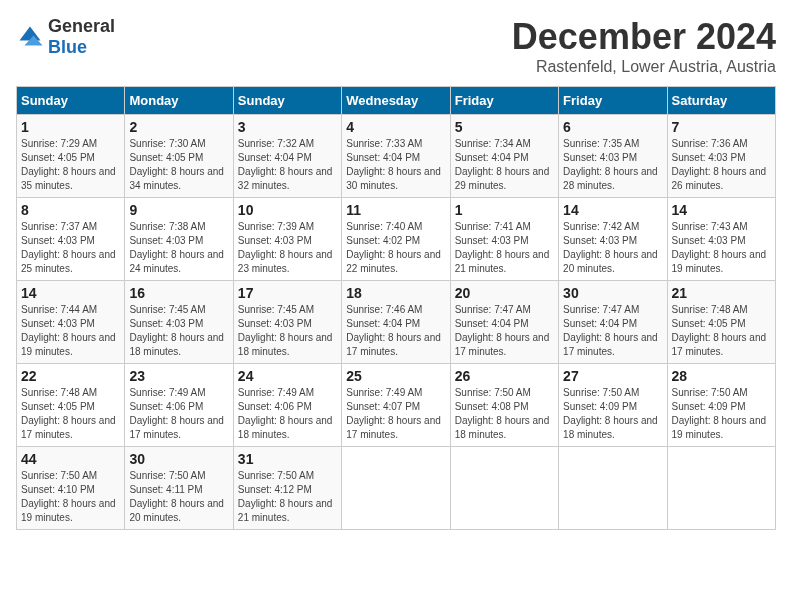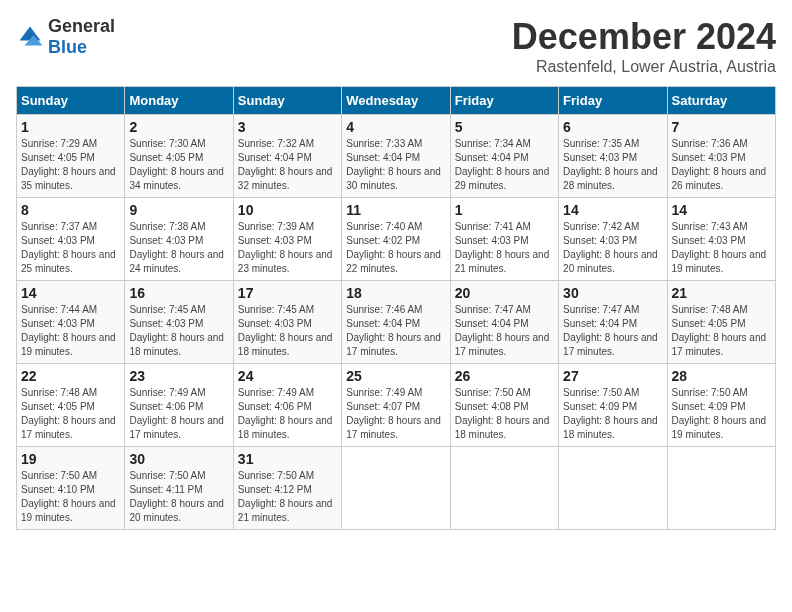--- a/index.html
+++ b/index.html
@@ -180,21 +180,21 @@
         <td><span class="day-number">25</span>
       <span class="day-info">Sunrise: 7:49 AM<br>Sunset: 4:07 PM<br>Daylight: 8 hours and 17 minutes.</span></td>
         <td><span class="day-number">26</span>
       <span class="day-info">Sunrise: 7:50 AM<br>Sunset: 4:08 PM<br>Daylight: 8 hours and 18 minutes.</span></td>
         <td><span class="day-number">27</span>
       <span class="day-info">Sunrise: 7:50 AM<br>Sunset: 4:09 PM<br>Daylight: 8 hours and 18 minutes.</span></td>
         <td><span class="day-number">28</span>
       <span class="day-info">Sunrise: 7:50 AM<br>Sunset: 4:09 PM<br>Daylight: 8 hours and 19 minutes.</span></td>
       </tr>
       <tr>
-        <td><span class="day-number">19</span>
+        <td><span class="day-number">44</span>
       <span class="day-info">Sunrise: 7:50 AM<br>Sunset: 4:10 PM<br>Daylight: 8 hours and 19 minutes.</span></td>
         <td><span class="day-number">30</span>
       <span class="day-info">Sunrise: 7:50 AM<br>Sunset: 4:11 PM<br>Daylight: 8 hours and 20 minutes.</span></td>
         <td><span class="day-number">31</span>
       <span class="day-info">Sunrise: 7:50 AM<br>Sunset: 4:12 PM<br>Daylight: 8 hours and 21 minutes.</span></td>
         <td class="empty-cell"></td>
         <td class="empty-cell"></td>
         <td class="empty-cell"></td>
         <td class="empty-cell"></td>
       </tr>

